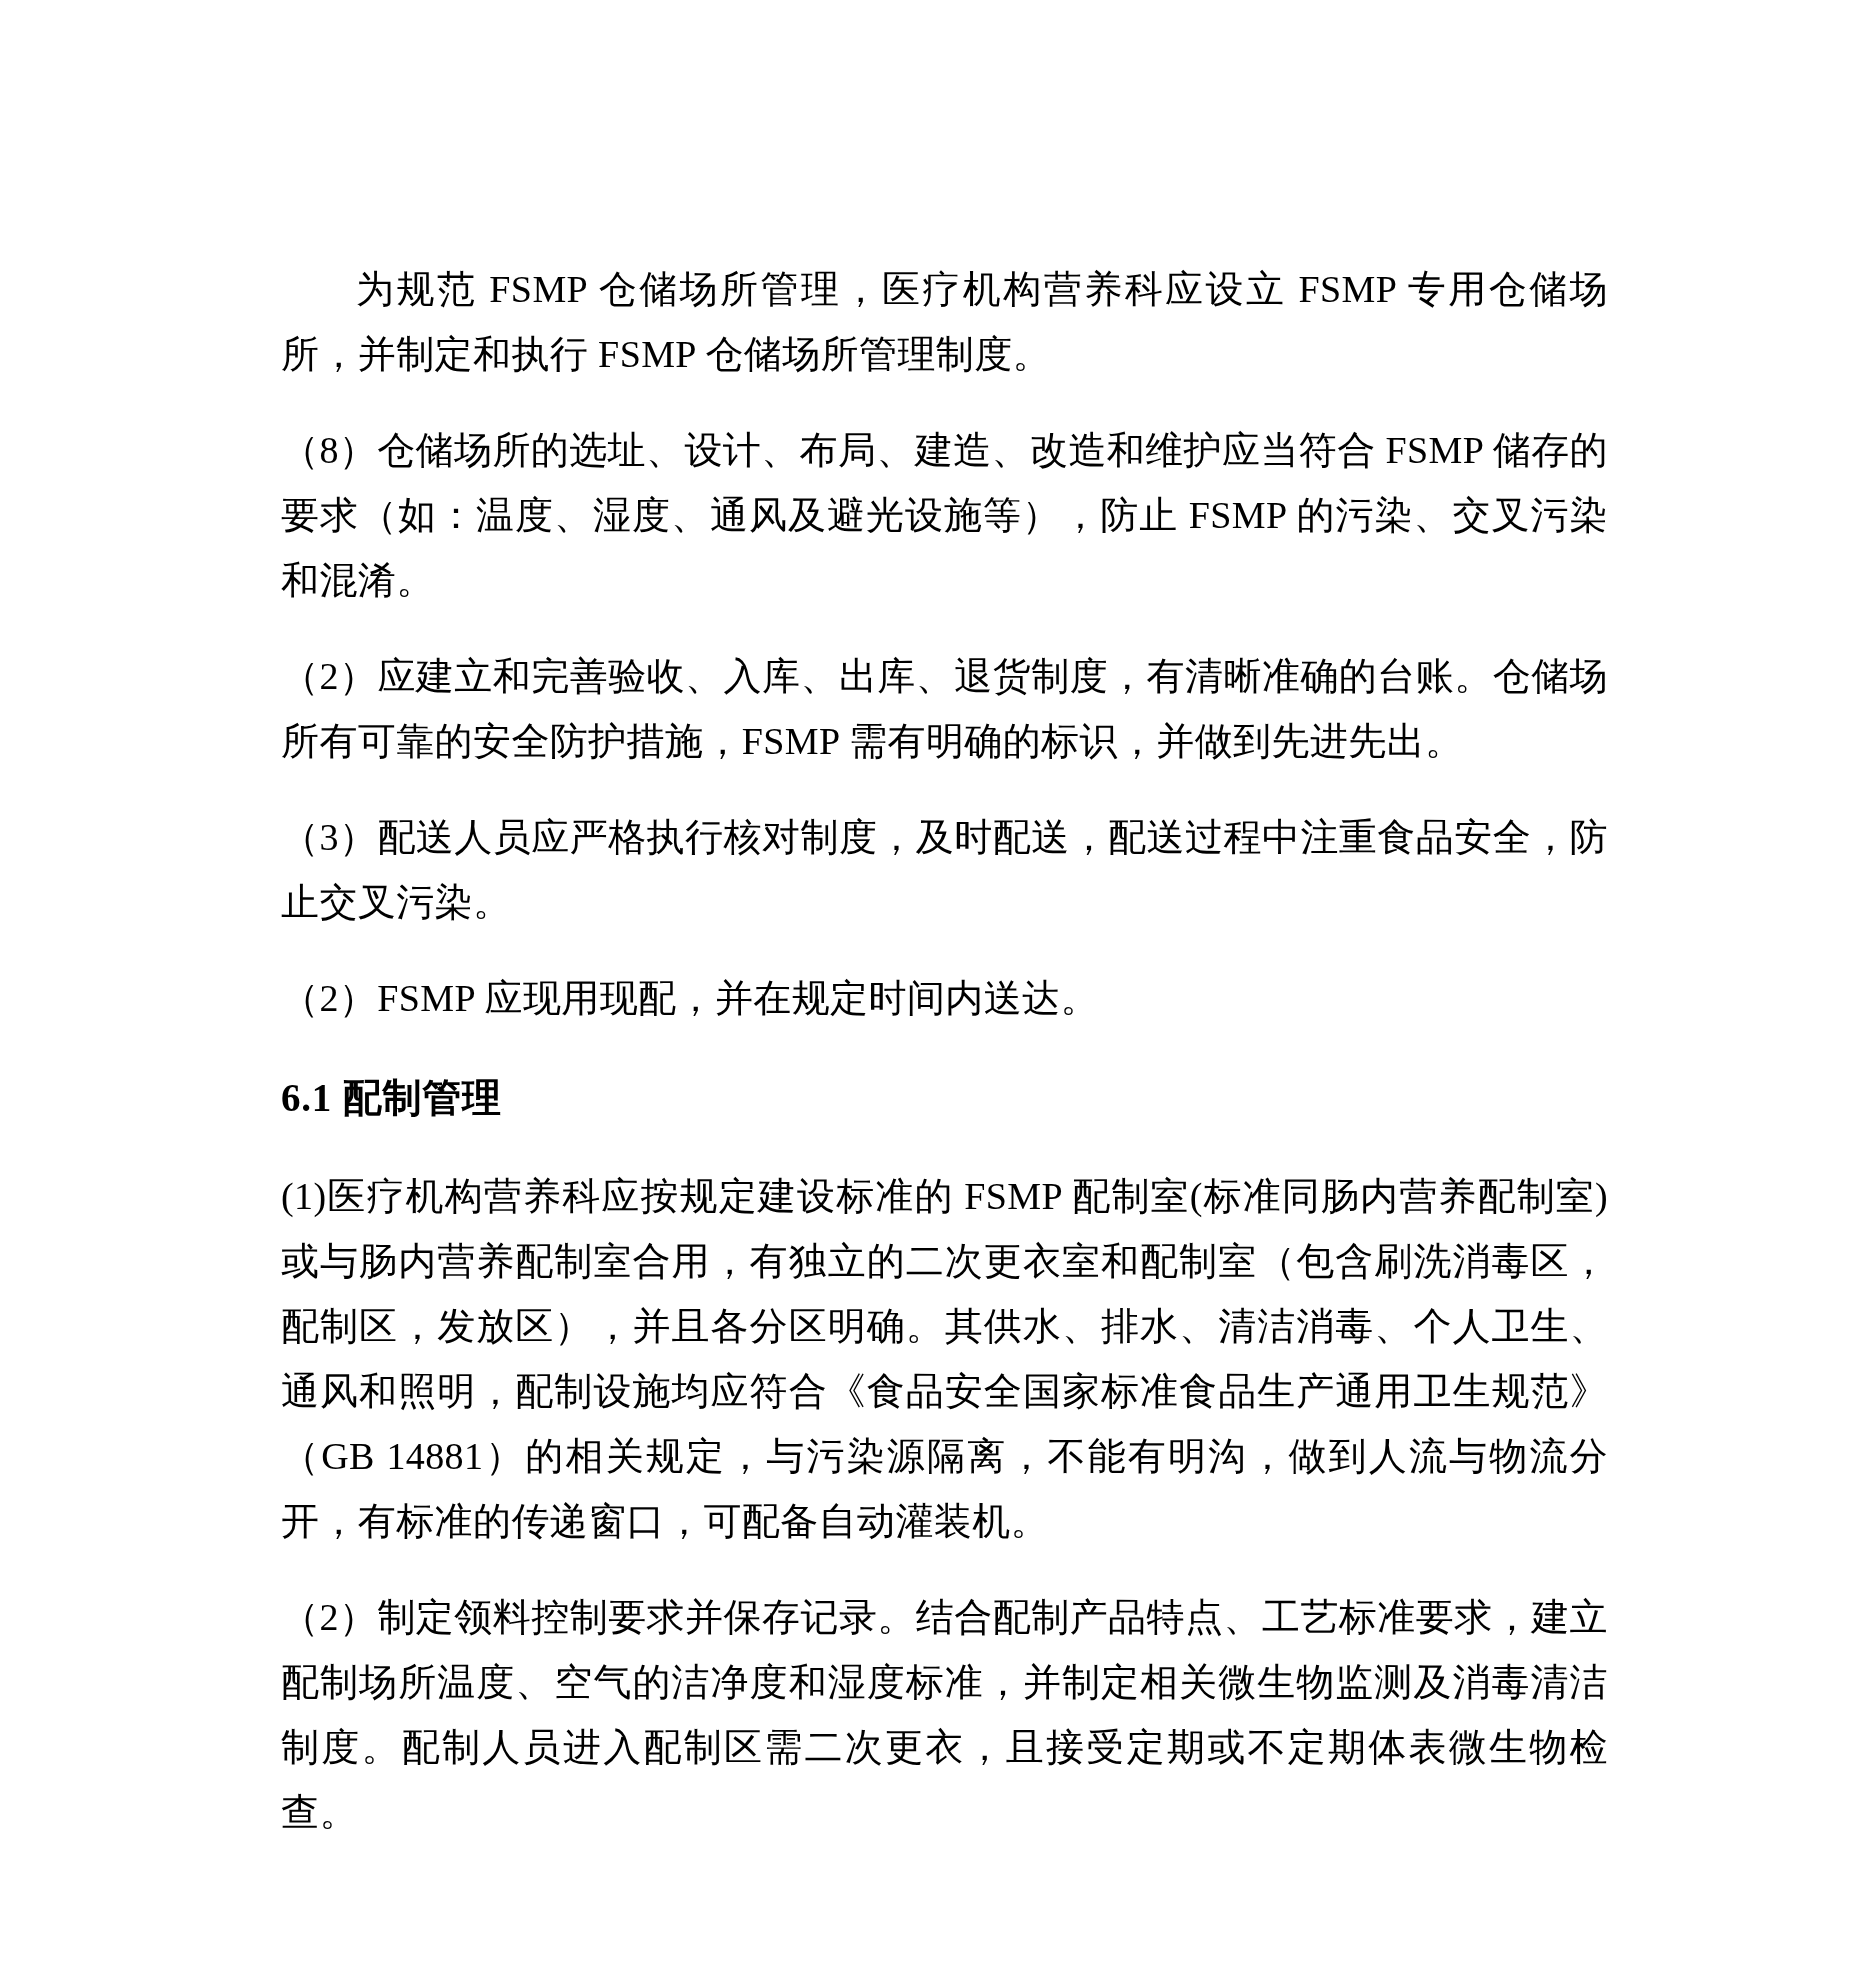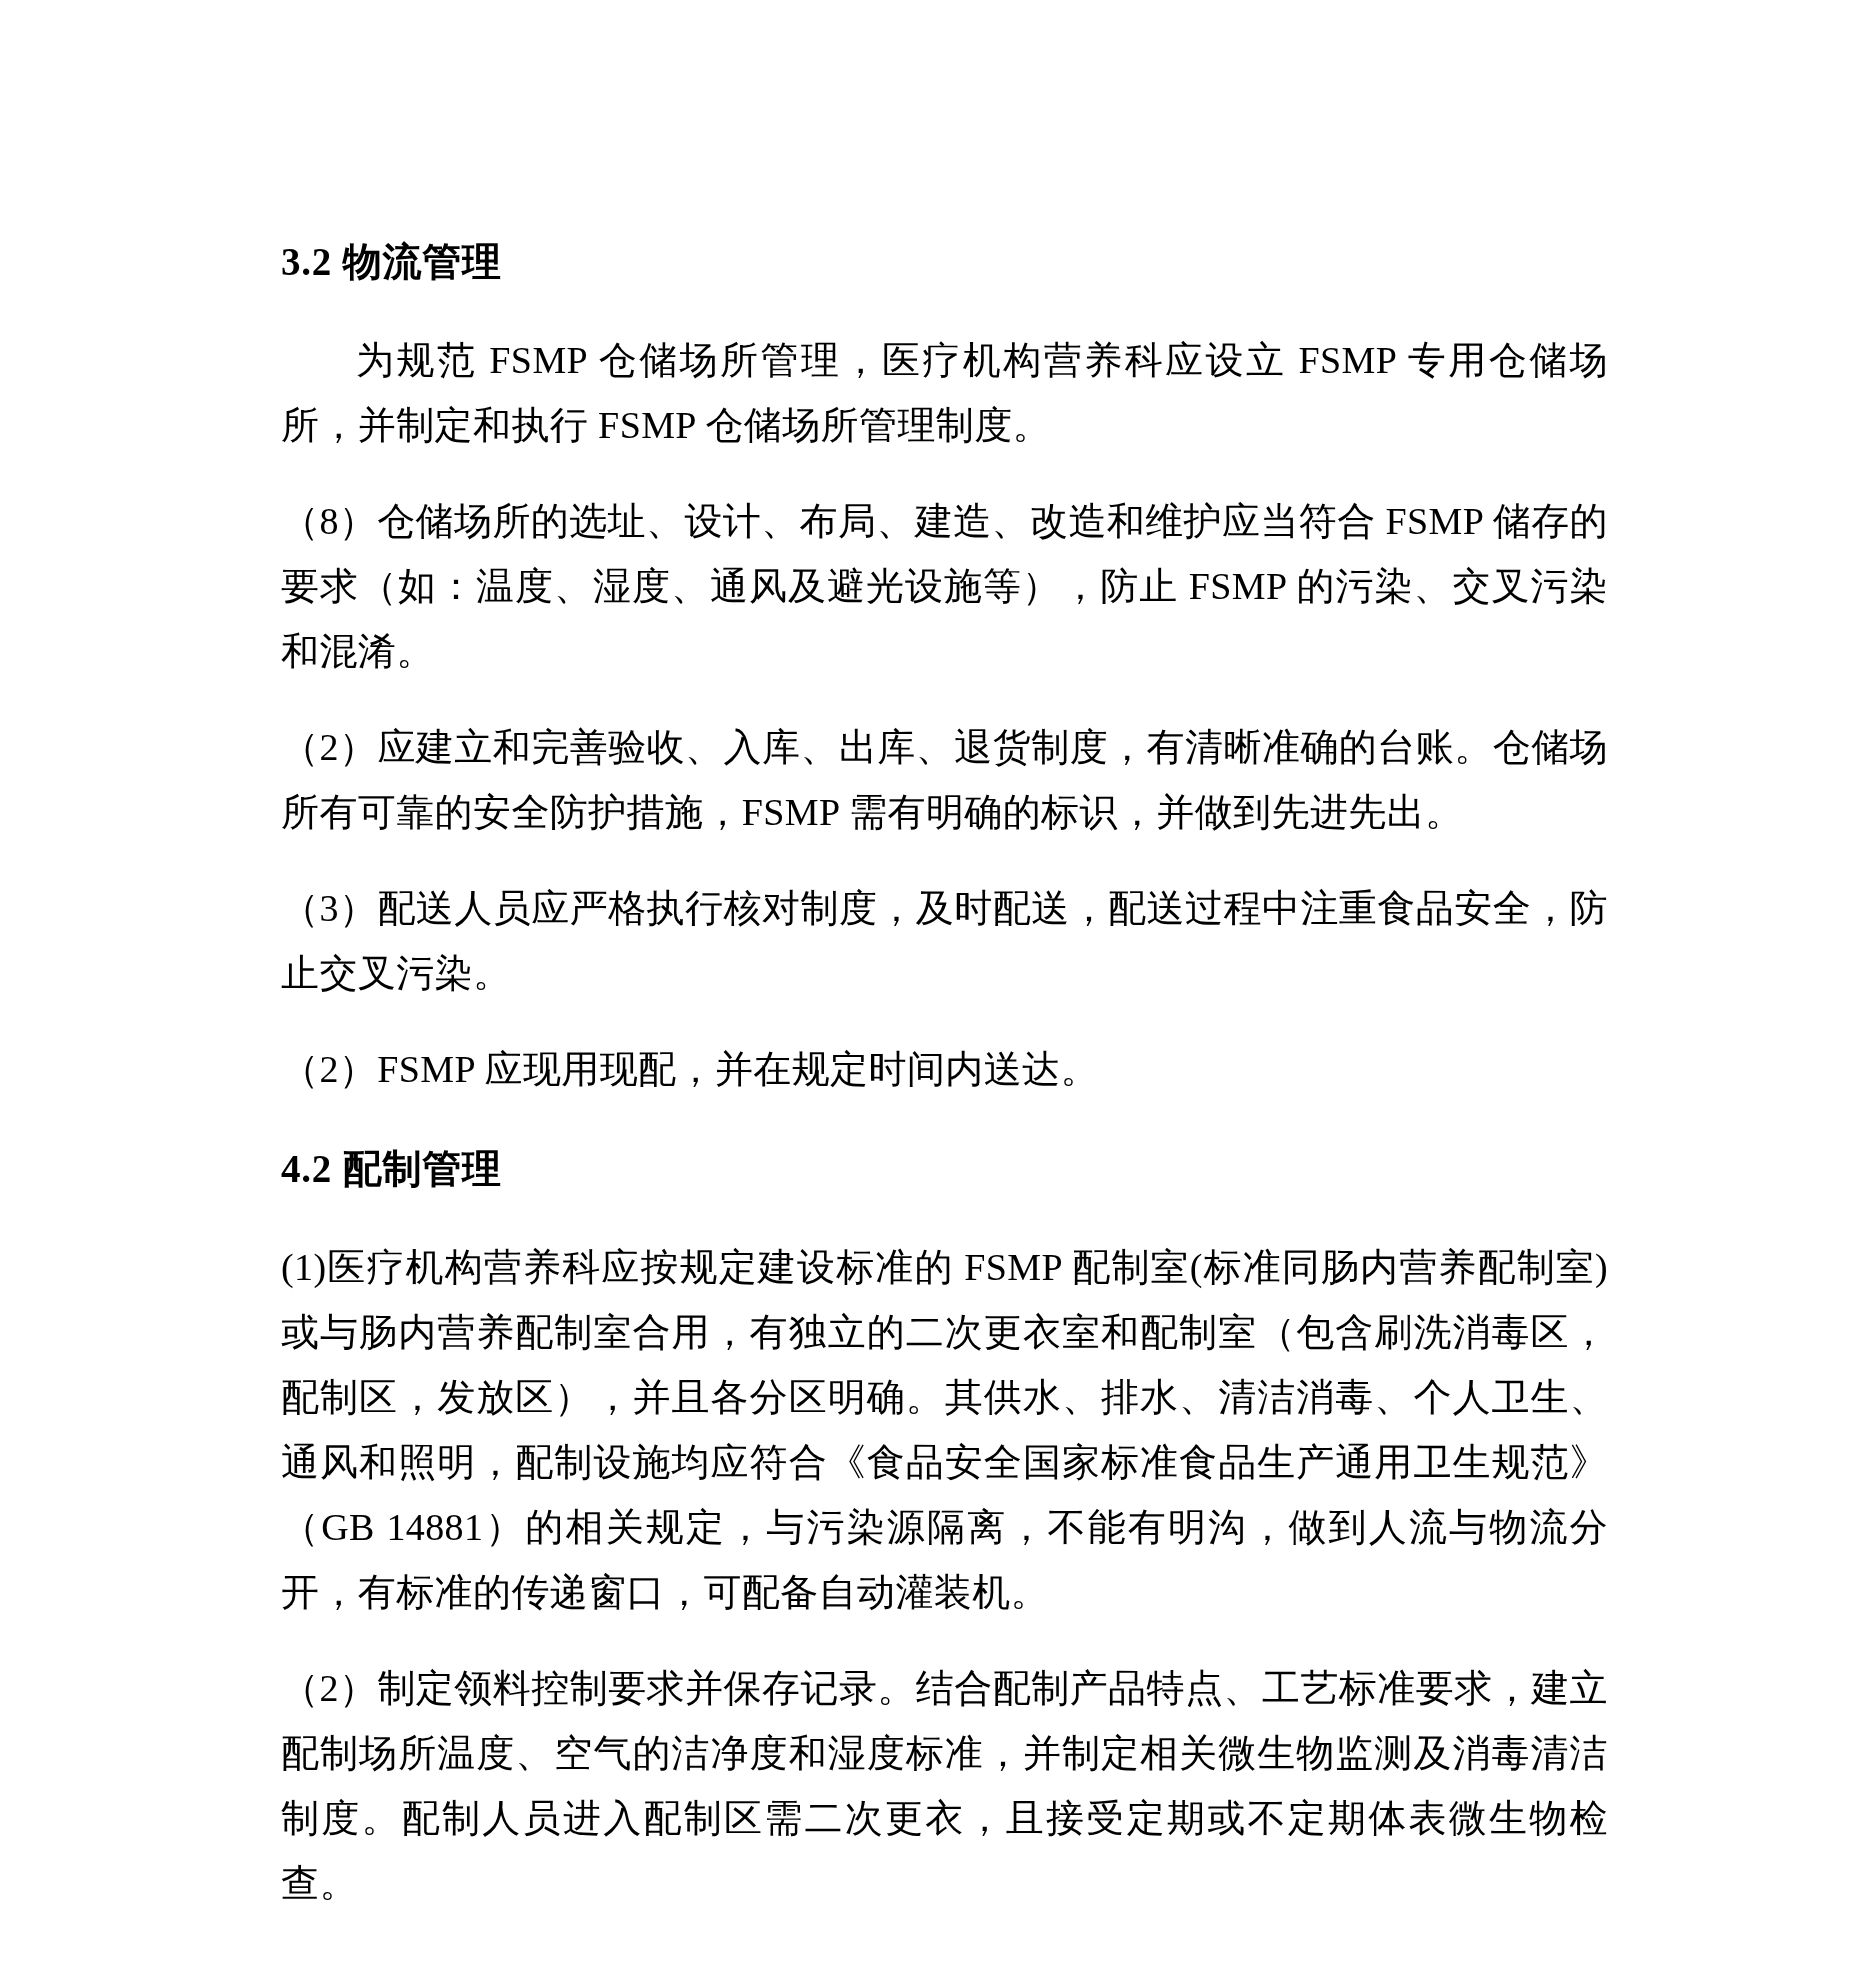--- a/index.html
+++ b/index.html
@@ -40,34 +40,33 @@
   }
   .doc-paragraph.first-line-indent {
     text-indent: 75px;
   }
 </style>
 </head>
 <body>
 
 <div class="page">
 
-  <div class="doc-heading first">3.2 物流管理</div>
 
 
   <div class="doc-paragraph first-line-indent">为规范 FSMP 仓储场所管理，医疗机构营养科应设立 FSMP 专用仓储场所，并制定和执行 FSMP 仓储场所管理制度。</div>
 
   <div class="doc-paragraph">（8）仓储场所的选址、设计、布局、建造、改造和维护应当符合 FSMP 储存的要求（如：温度、湿度、通风及避光设施等），防止 FSMP 的污染、交叉污染和混淆。</div>
 
   <div class="doc-paragraph">（2）应建立和完善验收、入库、出库、退货制度，有清晰准确的台账。仓储场所有可靠的安全防护措施，FSMP 需有明确的标识，并做到先进先出。</div>
 
 
   <div class="doc-paragraph">（3）配送人员应严格执行核对制度，及时配送，配送过程中注重食品安全，防止交叉污染。</div>
 
   <div class="doc-paragraph">（2）FSMP 应现用现配，并在规定时间内送达。</div>
 
-  <div class="doc-heading">4.2 配制管理</div>
+  <div class="doc-heading">6.1 配制管理</div>
 
   <div class="doc-paragraph">(1)医疗机构营养科应按规定建设标准的 FSMP 配制室(标准同肠内营养配制室)或与肠内营养配制室合用，有独立的二次更衣室和配制室（包含刷洗消毒区，配制区，发放区），并且各分区明确。其供水、排水、清洁消毒、个人卫生、通风和照明，配制设施均应符合《食品安全国家标准食品生产通用卫生规范》（GB 14881）的相关规定，与污染源隔离，不能有明沟，做到人流与物流分开，有标准的传递窗口，可配备自动灌装机。</div>
 
   <div class="doc-paragraph">（2）制定领料控制要求并保存记录。结合配制产品特点、工艺标准要求，建立配制场所温度、空气的洁净度和湿度标准，并制定相关微生物监测及消毒清洁制度。配制人员进入配制区需二次更衣，且接受定期或不定期体表微生物检查。</div>
 
 </div>
 
 
 </body></html>

